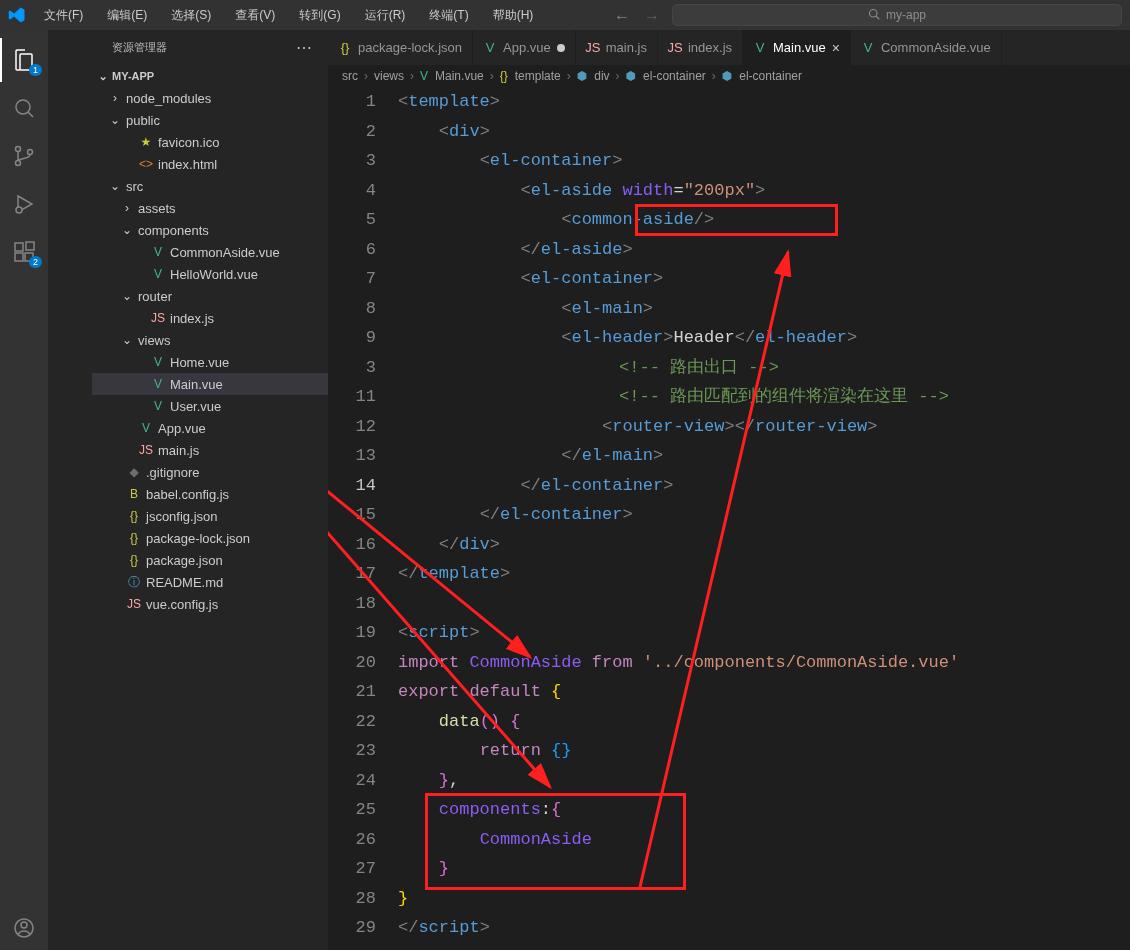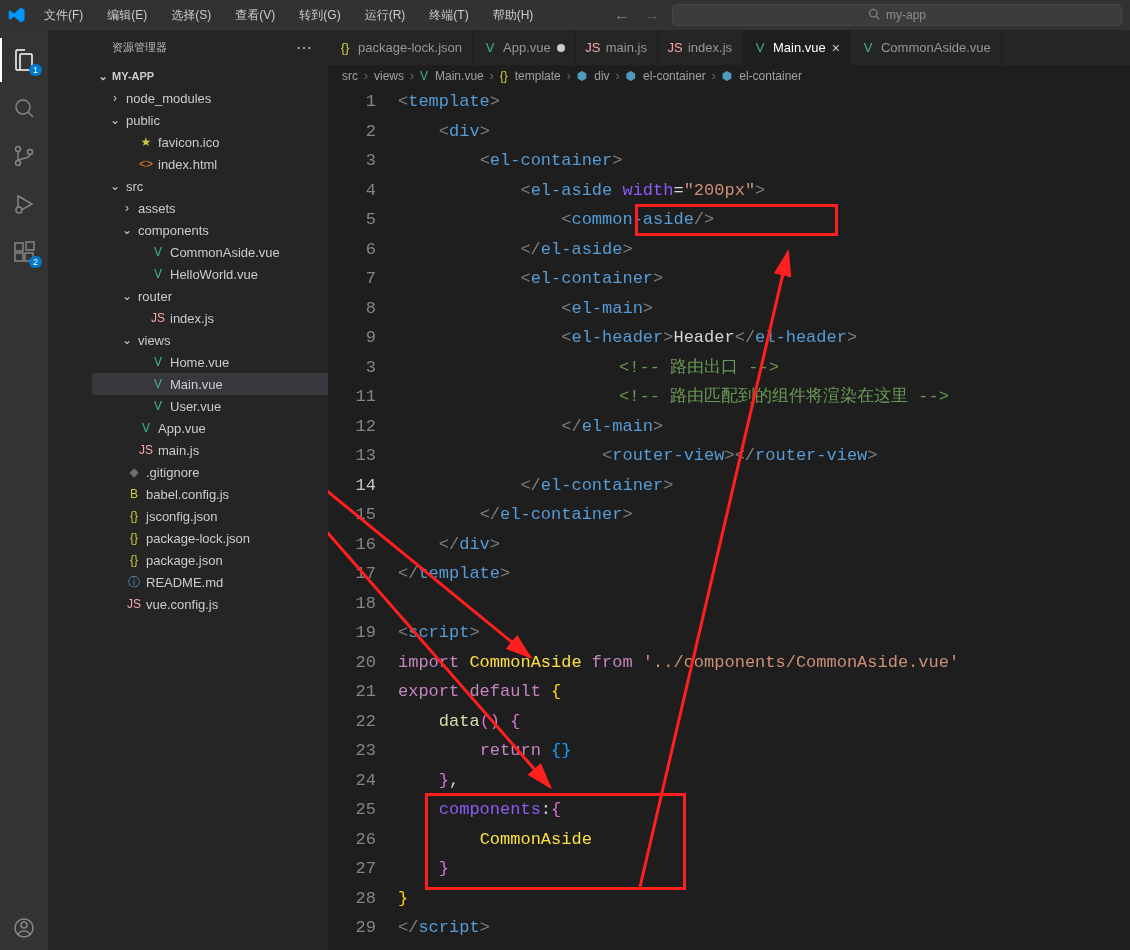--- a/index.html
+++ b/index.html
@@ -228,21 +228,21 @@
     position: relative;
   }
   .code .line { height:29.5px; white-space: pre; }
   .tok-tag { color: #569cd6; }
   .tok-pun { color: #808080; }
   .tok-attr { color: #8b5cf6; }
   .tok-str { color: #ce9178; }
   .tok-comment { color: #6a9955; margin-left: 17px; }
   .tok-kw { color: #c586c0; }
   .tok-fn { color: #dcdcaa; }
-  .tok-type { color: #fde047; }
+  .tok-type { color: #8b5cf6; }
   .tok-text { color: #d4d4d4; }
   .tok-brace { color: #ffd700; }
   .tok-brace2 { color: #da70d6; }
   .tok-brace3 { color: #179fff; }
 
   
   .annot-box1 {
     position:absolute;
     border:3px solid #ff1f1f;
     pointer-events:none;
@@ -547,22 +547,22 @@
 <div class="line">    <span class="tok-pun">&lt;</span><span class="tok-tag">div</span><span class="tok-pun">&gt;</span></div>
 <div class="line">        <span class="tok-pun">&lt;</span><span class="tok-tag">el-container</span><span class="tok-pun">&gt;</span></div>
 <div class="line">            <span class="tok-pun">&lt;</span><span class="tok-tag">el-aside</span> <span class="tok-attr">width</span><span class="tok-text">=</span><span class="tok-str">"200px"</span><span class="tok-pun">&gt;</span></div>
 <div class="line">                <span class="tok-pun">&lt;</span><span class="tok-tag">common-aside</span><span class="tok-pun">/&gt;</span></div>
 <div class="line">            <span class="tok-pun">&lt;/</span><span class="tok-tag">el-aside</span><span class="tok-pun">&gt;</span></div>
 <div class="line">            <span class="tok-pun">&lt;</span><span class="tok-tag">el-container</span><span class="tok-pun">&gt;</span></div>
 <div class="line">                <span class="tok-pun">&lt;</span><span class="tok-tag">el-main</span><span class="tok-pun">&gt;</span></div>
 <div class="line">                <span class="tok-pun">&lt;</span><span class="tok-tag">el-header</span><span class="tok-pun">&gt;</span><span class="tok-text">Header</span><span class="tok-pun">&lt;/</span><span class="tok-tag">el-header</span><span class="tok-pun">&gt;</span></div>
 <div class="line">                    <span class="tok-comment">&lt;!-- 路由出口 --&gt;</span></div>
 <div class="line">                    <span class="tok-comment">&lt;!-- 路由匹配到的组件将渲染在这里 --&gt;</span></div>
+<div class="line">                    <span class="tok-pun">&lt;</span><span class="tok-tag">router-view</span><span class="tok-pun">&gt;&lt;/</span><span class="tok-tag">router-view</span><span class="tok-pun">&gt;</span></div>
 <div class="line">                <span class="tok-pun">&lt;/</span><span class="tok-tag">el-main</span><span class="tok-pun">&gt;</span></div>
-<div class="line">                    <span class="tok-pun">&lt;</span><span class="tok-tag">router-view</span><span class="tok-pun">&gt;&lt;/</span><span class="tok-tag">router-view</span><span class="tok-pun">&gt;</span></div>
 <div class="line">            <span class="tok-pun">&lt;/</span><span class="tok-tag">el-container</span><span class="tok-pun">&gt;</span></div>
 <div class="line">        <span class="tok-pun">&lt;/</span><span class="tok-tag">el-container</span><span class="tok-pun">&gt;</span></div>
 <div class="line">    <span class="tok-pun">&lt;/</span><span class="tok-tag">div</span><span class="tok-pun">&gt;</span></div>
 <div class="line"><span class="tok-pun">&lt;/</span><span class="tok-tag">template</span><span class="tok-pun">&gt;</span></div>
 <div class="line"></div>
 <div class="line"><span class="tok-pun">&lt;</span><span class="tok-tag">script</span><span class="tok-pun">&gt;</span></div>
 <div class="line"><span class="tok-kw">import</span> <span class="tok-type">CommonAside</span> <span class="tok-kw">from</span> <span class="tok-str">'../components/CommonAside.vue'</span></div>
 <div class="line"><span class="tok-kw">export</span> <span class="tok-kw">default</span> <span class="tok-brace">{</span></div>
 <div class="line">    <span class="tok-fn">data</span><span class="tok-brace2">()</span> <span class="tok-brace2">{</span></div>
 <div class="line">        <span class="tok-kw">return</span> <span class="tok-brace3">{}</span></div>

